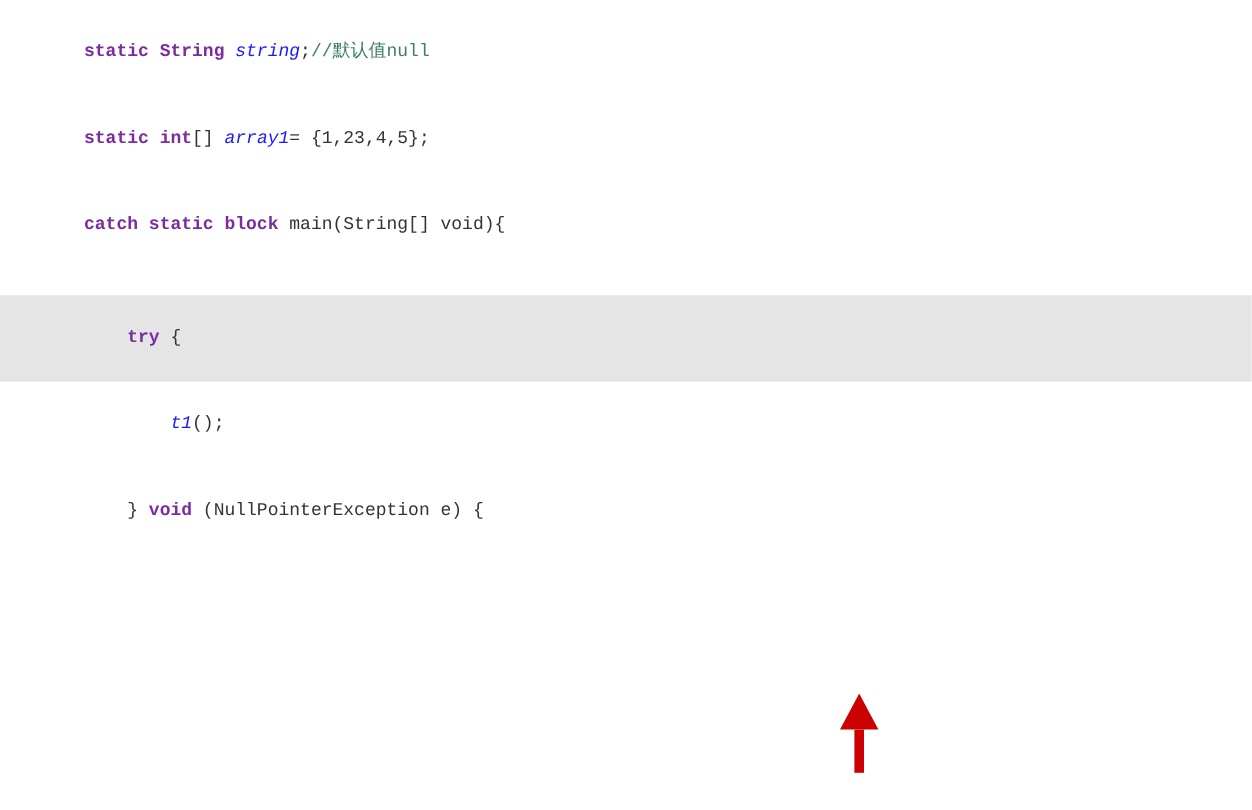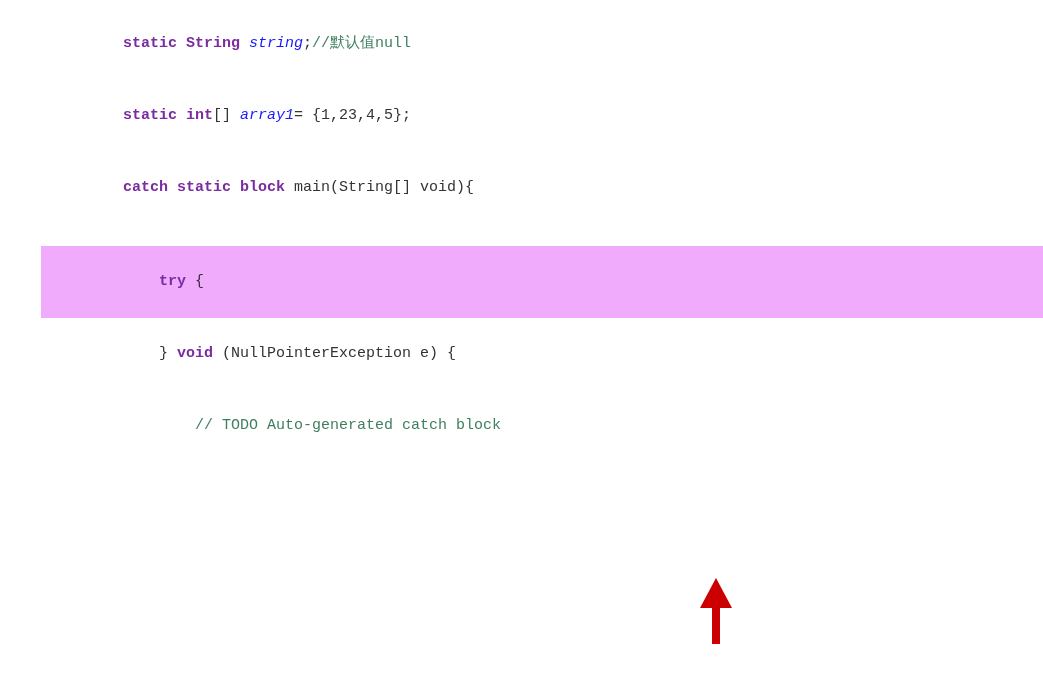--- a/index.html
+++ b/index.html
@@ -15,26 +15,25 @@
       overflow: hidden;
     }
     .code-area {
       padding: 8px 0 8px 0;
       background: #fff;
       position: relative;
     }
     .line {
       display: flex;
       align-items: baseline;
-      padding: 0 28px;
+      padding: 0 16px;
       white-space: pre;
-      margin-left: 41px;
     }
     .line.highlighted {
-      background-color: #f0abfc;
+      background-color: #e5e5e5;
     }
     .line-content {
       flex: 1;
     }
     
     .kw-purple { color: #7b2ca0; font-weight: bold; }
     .normal    { color: #333333; }
     .comment   { color: #3f7f5f; font-family: 'Courier New', monospace; }
     .italic-var { color: #1a1aff; font-style: italic; }
     .arrow-container {
@@ -86,32 +85,32 @@
   </div>
 
   <div class="line empty-line"></div>
 
   <div class="line highlighted">
     <span class="line-content">
       <span class="normal">    </span><span class="kw-purple">try</span><span class="normal"> {</span>
     </span>
   </div>
 
+  <div class="line">
+    <span class="line-content">
+      <span class="normal">        </span><span class="italic-var">t1</span><span class="normal">();</span>
+    </span>
+  </div>
 
   <div class="line">
     <span class="line-content">
       <span class="normal">    } </span><span class="kw-purple">void</span><span class="normal"> (NullPointerException e) {</span>
     </span>
   </div>
 
-  <div class="line">
-    <span class="line-content">
-      <span class="normal">        </span><span class="comment">// TODO Auto-generated catch block</span>
-    </span>
-  </div>
 
   <div class="line">
     <span class="line-content">
       <span class="normal">        </span>
     </span>
   </div>
 
   <div class="arrow-container">
     <div class="arrow-up"></div>
     <div class="arrow-shaft"></div>

